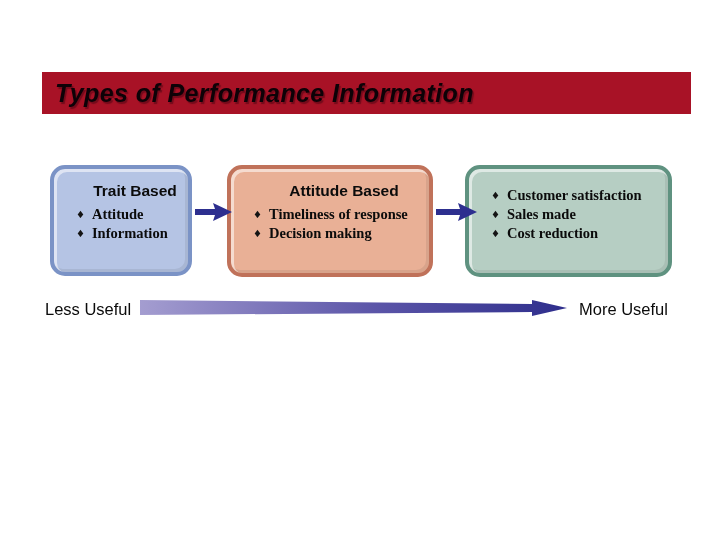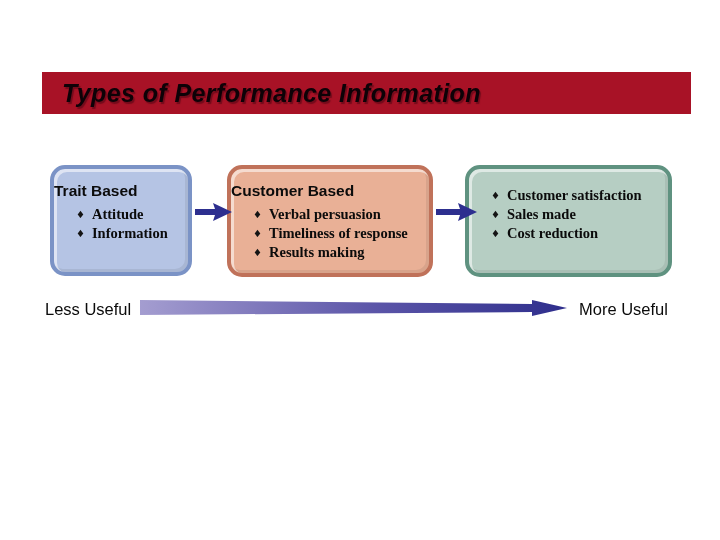--- a/index.html
+++ b/index.html
@@ -27,44 +27,46 @@
     background: var(--title-bar, #a81226);
   }
   .title-text {
     font-family: "Liberation Sans", "DejaVu Sans", sans-serif;
     font-weight: bold;
     font-style: italic;
     font-size: 25px;
     letter-spacing: 0.4px;
     color: #0d0207;
     line-height: 42px;
-    padding-left: 20px;
+    padding-left: 13px;
     white-space: nowrap;
     text-shadow: 1.5px 1.5px 1px rgba(73, 5, 18, 0.55);
   }
   
   .pbox {
     position: absolute;
     top: 165px;
     box-sizing: border-box;
     border: 4px solid #888;
     border-radius: 15px;
     box-shadow: inset 2px 2px 0 1px rgba(255,255,255,0.55),
                 inset -2px -2px 0 1px rgba(0,0,0,0.07);
     padding-top: 12px;
   }
   .pbox-trait    { left: 50px;  width: 142px; height: 111px; }
   .pbox-behavior { left: 227px; width: 206px; height: 112px; }
   .pbox-results  { left: 465px; width: 207px; height: 112px; }
   .pbox-header {
+    text-align: center;
     font-weight: bold;
     font-size: 15.5px;
     color: #0b0b0b;
     line-height: 19px;
     white-space: nowrap;
+    margin-left: 28px;
   }
   .pbox-list {
     list-style: none;
     margin: 5px 0 0 0;
     padding: 0 8px 0 22px;
   }
   .pbox-list li {
     font-family: "Liberation Serif", "DejaVu Serif", serif;
     font-weight: bold;
     font-size: 14.5px;
@@ -115,25 +117,24 @@
 
   <div class="pbox pbox-trait" style="background: rgb(181, 196, 228); border-color: rgb(123, 147, 198);">
     <div class="pbox-header">Trait Based</div>
     <ul class="pbox-list">
       <li><span class="diamond">♦</span><span>Attitude</span></li>
       <li><span class="diamond">♦</span><span>Information</span></li>
     </ul>
   </div>
 
   <div class="pbox pbox-behavior" style="background: rgb(233, 176, 150); border-color: rgb(192, 114, 90);">
-    <div class="pbox-header">Customer Based</div>
+    <div class="pbox-header">Attitude Based</div>
     <ul class="pbox-list">
-      <li><span class="diamond">♦</span><span>Verbal persuasion</span></li>
       <li><span class="diamond">♦</span><span>Timeliness of response</span></li>
-      <li><span class="diamond">♦</span><span>Results making</span></li>
+      <li><span class="diamond">♦</span><span>Decision making</span></li>
     </ul>
   </div>
 
   <div class="pbox pbox-results" style="background: rgb(182, 206, 195); border-color: rgb(95, 146, 128);">
     <ul class="pbox-list">
       <li><span class="diamond">♦</span><span>Customer satisfaction</span></li>
       <li><span class="diamond">♦</span><span>Sales made</span></li>
       <li><span class="diamond">♦</span><span>Cost reduction</span></li>
     </ul>
   </div>

